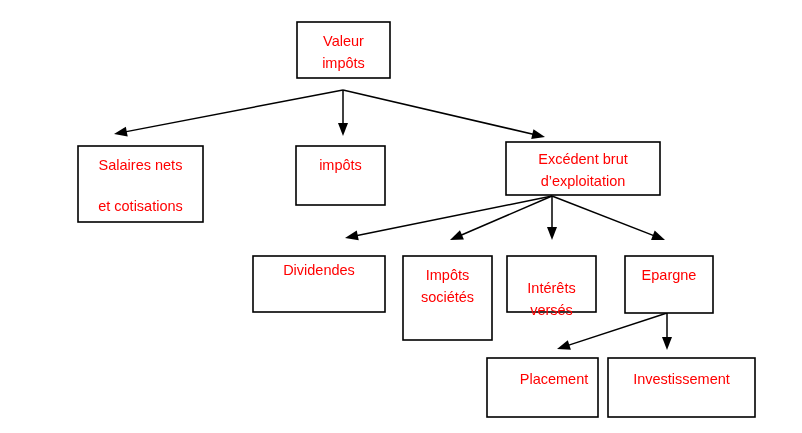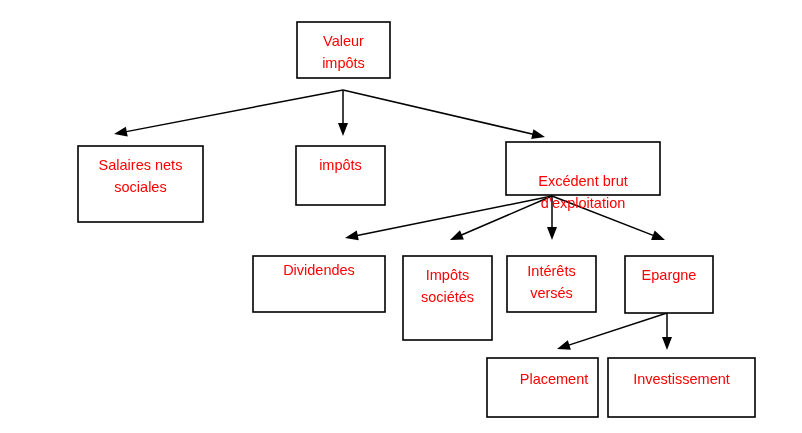--- a/index.html
+++ b/index.html
@@ -113,23 +113,23 @@
         <rect class="node-box" x="253" y="256" width="132" height="56"></rect>
         <rect class="node-box" x="403" y="256" width="89" height="84"></rect>
         <rect class="node-box" x="507" y="256" width="89" height="56"></rect>
         <rect class="node-box" x="625" y="256" width="88" height="57"></rect>
         <rect class="node-box" x="487" y="358" width="111" height="59"></rect>
         <rect class="node-box" x="608" y="358" width="147" height="59"></rect>
       </g>
   </svg>
   <div id="labels-layer">
       <div class="node-label" style="left: 297px; top: 22px; width: 93px; height: 56px; padding-top: 8px;"><span class="line">Valeur</span><span class="line">impôts</span></div>
-      <div class="node-label" style="left: 78px; top: 146px; width: 125px; height: 76px; padding-top: 8px;"><span class="line">Salaires nets</span><span class="line">sociales</span></div>
+      <div class="node-label" style="left: 78px; top: 146px; width: 125px; height: 76px; padding-top: 8px; gap: 19px;"><span class="line">Salaires nets</span><span class="line">et cotisations</span></div>
       <div class="node-label" style="left: 296px; top: 146px; width: 89px; height: 59px; padding-top: 8px;"><span class="line">impôts</span></div>
-      <div class="node-label" style="left: 506px; top: 142px; width: 154px; height: 53px; padding-top: 6px; margin-top: 22px;"><span class="line">Excédent brut</span><span class="line">d’exploitation</span></div>
+      <div class="node-label" style="left: 506px; top: 142px; width: 154px; height: 53px; padding-top: 6px;"><span class="line">Excédent brut</span><span class="line">d’exploitation</span></div>
       <div class="node-label" style="left: 253px; top: 249px; width: 132px; height: 56px; padding-top: 10px;"><span class="line">Dividendes</span></div>
       <div class="node-label" style="left: 403px; top: 256px; width: 89px; height: 84px; padding-top: 8px;"><span class="line">Impôts</span><span class="line">sociétés</span></div>
-      <div class="node-label" style="left: 507px; top: 256px; width: 89px; height: 56px; padding-top: 4px;"><span class="line">Intérêts</span><span class="line">versés</span></div>
+      <div class="node-label" style="left: 507px; top: 256px; width: 89px; height: 56px; padding-top: 21px;"><span class="line">Intérêts</span><span class="line">versés</span></div>
       <div class="node-label" style="left: 625px; top: 256px; width: 88px; height: 57px; padding-top: 8px; gap: 32px;"><span class="line">Epargne</span></div>
       <div class="node-label" style="left: 487px; top: 358px; width: 134px; height: 59px; padding-top: 10px;"><span class="line">Placement</span></div>
       <div class="node-label" style="left: 608px; top: 358px; width: 147px; height: 44px; padding-top: 10px;"><span class="line">Investissement</span></div>
     </div>
 </div>
 
 </body></html>

